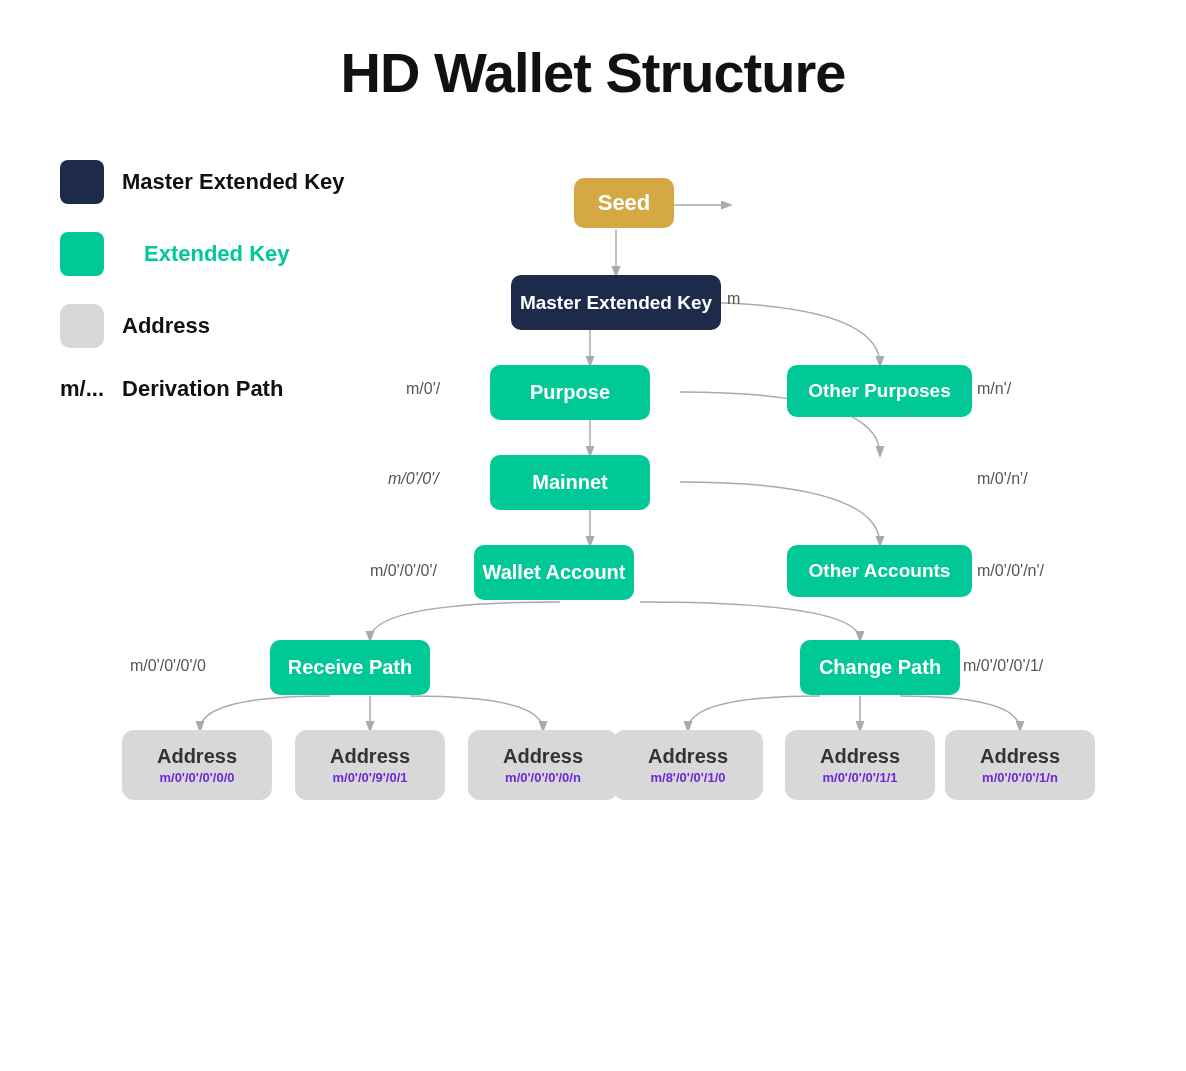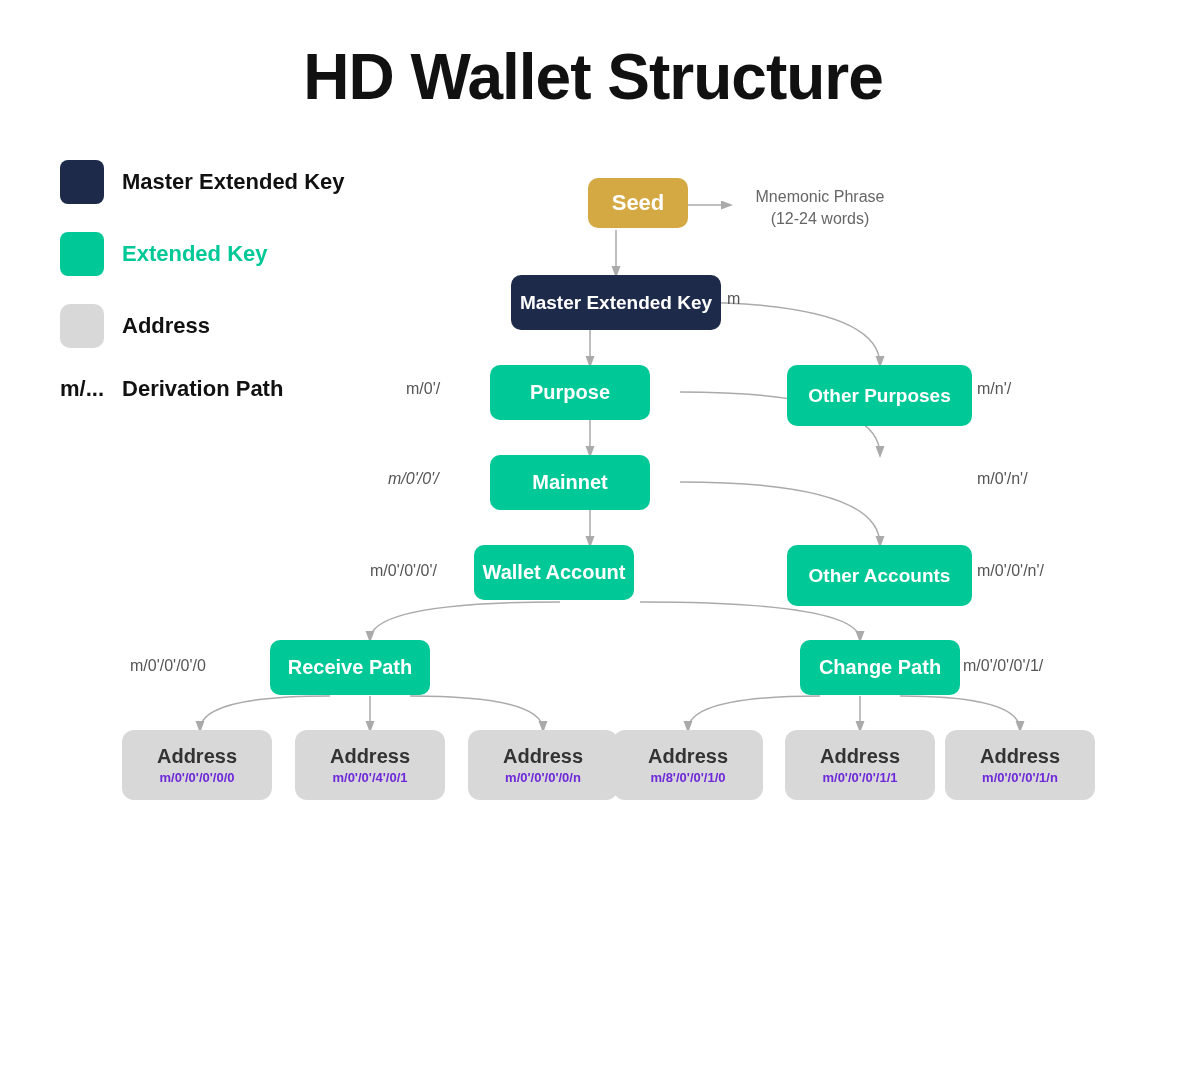--- a/index.html
+++ b/index.html
@@ -7,21 +7,21 @@
       background: #fff;
       font-family: 'Arial', sans-serif;
       width: 1186px;
       min-height: 1071px;
       position: relative;
       overflow: hidden;
     }
 
     .page-title {
       text-align: center;
-      font-size: 64px;
+      font-size: 56px;
       font-weight: 900;
       color: #111;
       padding-top: 40px;
       padding-bottom: 30px;
       letter-spacing: -1px;
     }
 
     .legend {
       position: absolute;
       left: 60px;
@@ -46,21 +46,21 @@
 
     .legend-box.dark-blue { background: #1e2a4a; }
     .legend-box.green { background: #00c896; }
     .legend-box.gray { background: #d8d8d8; border-radius: 10px; }
 
     .legend-label {
       font-size: 22px;
       font-weight: 700;
       color: #111;
     }
-    .legend-label.green-text { color: #00c896; }
+    .legend-label.green-text { color: #00c896; margin-left: 22px; }
     .legend-path-prefix {
       font-size: 22px;
       font-weight: 900;
       color: #111;
     }
 
     
     .diagram {
       position: absolute;
       left: 0;
@@ -111,21 +111,21 @@
       color: #fff;
       width: 160px;
       height: 55px;
       font-size: 20px;
     }
 
     .node.extended-side {
       background: #00c896;
       color: #fff;
       width: 185px;
-      height: 61px;
+      height: 52px;
       font-size: 19px;
       border: none;
       border-radius: 10px;
     }
 
     .node.address {
       background: #d8d8d8;
       color: #333;
       width: 150px;
       height: 70px;
@@ -221,27 +221,24 @@
 
     <path d="M 410 546 Q 543 546 543 580" stroke="#aaa" stroke-width="1.5" fill="none" marker-end="url(#arrow)"></path>
 
     <path d="M 820 546 Q 688 546 688 580" stroke="#aaa" stroke-width="1.5" fill="none" marker-end="url(#arrow)"></path>
 
     <line x1="860" y1="546" x2="860" y2="580" stroke="#aaa" stroke-width="1.5" marker-end="url(#arrow)"></line>
 
     <path d="M 900 546 Q 1020 546 1020 580" stroke="#aaa" stroke-width="1.5" fill="none" marker-end="url(#arrow)"></path>
   </svg>
 
-  <div class="node seed" style="left:588px; top:28px;">
+  <div class="node seed" style="left:574px; top:28px;">
     <span>Seed</span>
   </div>
 
-  <div class="mnemonic-label" style="left:740px; top:36px; width:160px;">
-    Mnemonic Phrase<br>(12-24 words)
-  </div>
 
   <div class="node master" style="left:511px; top:125px;">
     <span>Master Extended Key</span>
   </div>
   <div class="path-label" style="left:727px; top:140px;">m</div>
 
   <div class="node extended" style="left:490px; top:215px;">
     <span>Purpose</span>
   </div>
   <div class="path-label" style="left:406px; top:230px;">m/0'/</div>
@@ -278,21 +275,21 @@
   </div>
   <div class="path-label" style="left:963px; top:507px;">m/0'/0'/0'/1/</div>
 
   <div class="node address" style="left:122px; top:580px;">
     <span class="node-label">Address</span>
     <span class="node-path">m/0'/0'/0'/0/0</span>
   </div>
 
   <div class="node address" style="left:295px; top:580px;">
     <span class="node-label">Address</span>
-    <span class="node-path">m/0'/0'/4'/0/1</span>
+    <span class="node-path">m/0'/0'/9'/0/1</span>
   </div>
 
   <div class="node address" style="left:468px; top:580px;">
     <span class="node-label">Address</span>
     <span class="node-path">m/0'/0'/0'/0/n</span>
   </div>
 
   <div class="node address" style="left:613px; top:580px;">
     <span class="node-label">Address</span>
     <span class="node-path">m/8'/0'/0'/1/0</span>

